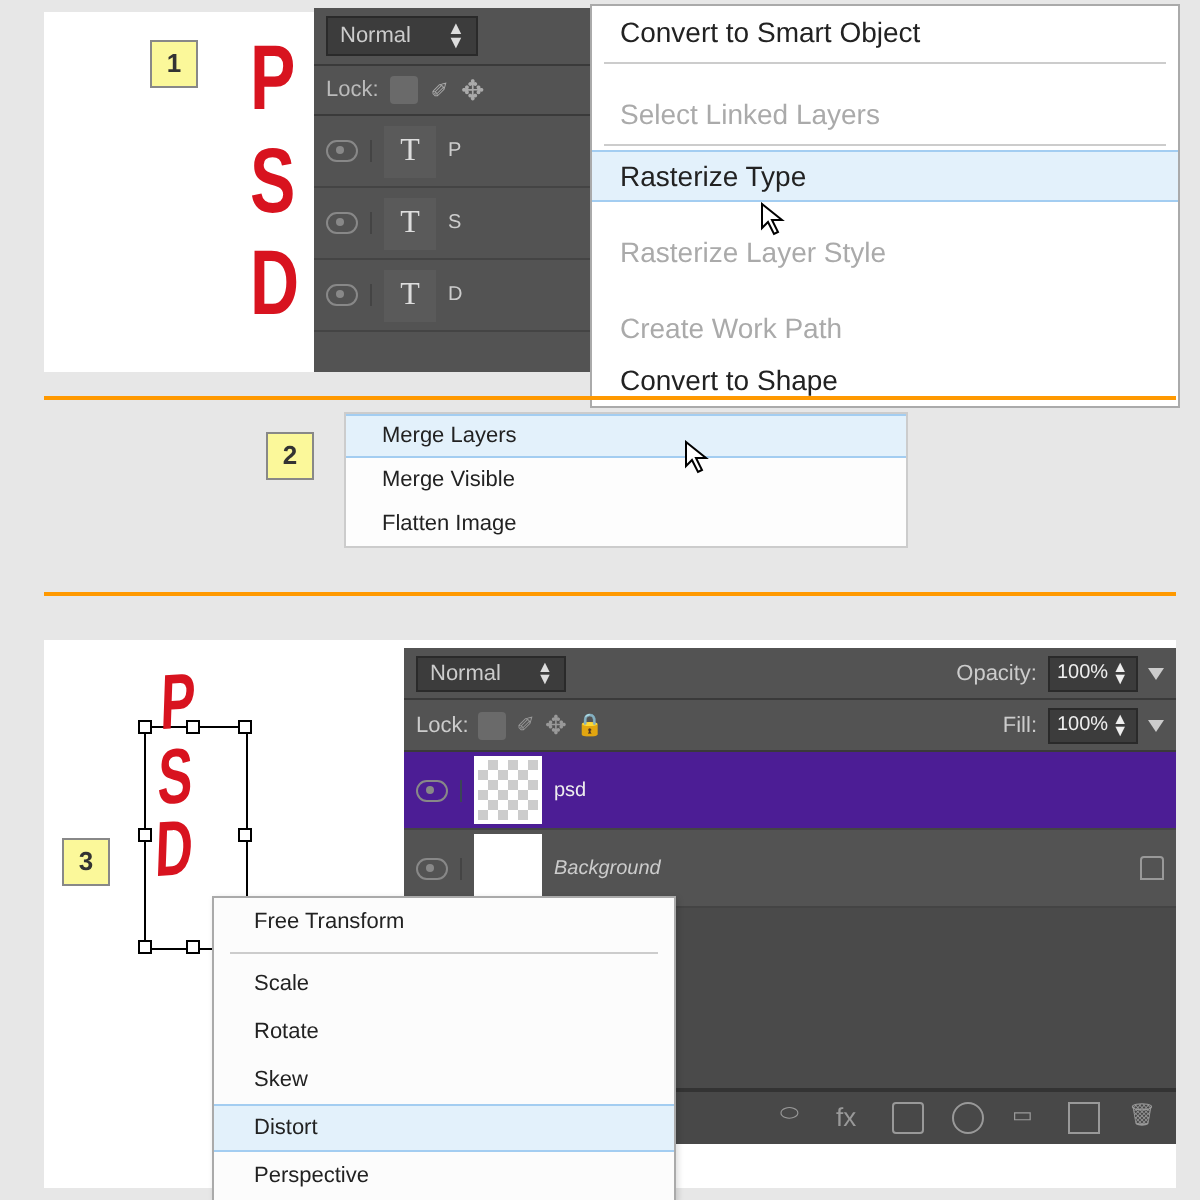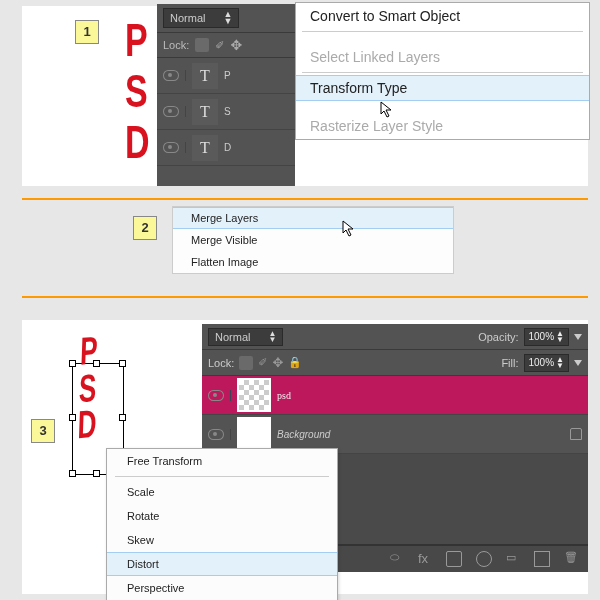--- a/index.html
+++ b/index.html
@@ -31,21 +31,21 @@
 .menu2 .mi { padding:5px 18px; font-size:11px; color:#222;}
 .menu2 .mi.hl { background:#e3f1fb; border-top:1px solid #a3cdf1; border-bottom:1px solid #a3cdf1; padding-top:4px; padding-bottom:4px;}
 
 .panel3 { position:absolute; background:#535353; }
 .p3-row { display:flex; align-items:center; height:25px; border-bottom:1px solid #3a3a3a; padding:0 6px; gap:5px;}
 .p3-lbl { color:#ccc; font-size:11px;}
 .spin { background:#3c3c3c; color:#eee; font-size:10px; padding:2px 4px; border:1px solid #2a2a2a; display:inline-flex; align-items:center; gap:2px;}
 .spin .a{font-size:8px; line-height:6px;}
 .tri{width:0;height:0;border-left:4px solid transparent;border-right:4px solid transparent;border-top:6px solid #ccc;}
 .layer3 { display:flex; align-items:center; height:38px; border-bottom:1px solid #444;}
-.layer3.sel { background:#be185d;font-family:Liberation Serif, serif;}
+.layer3.sel { background:#4c1d95;}
 .thumb3 { width:30px; height:30px; border:2px solid #fff; margin:0 6px; background:#fff;}
 .chk { background-image:linear-gradient(45deg,#ccc 25%,transparent 25%,transparent 75%,#ccc 75%),linear-gradient(45deg,#ccc 25%,#fff 25%,#fff 75%,#ccc 75%);background-size:10px 10px;background-position:0 0,5px 5px;}
 .locksm{width:10px;height:10px;border:1px solid #999;border-radius:2px 2px 0 0;margin-left:auto;margin-right:6px;}
 .p3-foot { display:flex; justify-content:flex-end; gap:14px; padding:5px 10px; background:#484848; border-top:1px solid #333;}
 .fi{width:14px;height:14px;}
 .menu3 { position:absolute; background:#fcfcfc; border:1px solid #aaa; box-shadow:1px 1px 3px rgba(0,0,0,0.15);}
 .menu3 .mi { padding:6px 20px; font-size:11px; color:#222;}
 .menu3 .mi.hl { background:#e3f1fb; border-top:1px solid #a3cdf1; border-bottom:1px solid #a3cdf1; padding-top:5px; padding-bottom:5px;}
 .menu3 .sep{height:1px;background:#ccc;margin:3px 8px;}
 .cursor{position:absolute;width:12px;height:16px;pointer-events:none;}
@@ -104,22 +104,24 @@
       <div class="layer-name">D</div>
     </div>
   </div>
 </div>
 
 <div class="menu1" style="position:absolute;left:295px;top:2px;width:293px;">
   <div class="mi">Convert to Smart Object</div>
   <div class="sep"></div>
   <div class="mi dis">Select Linked Layers</div>
   <div class="sep"></div>
-  <div class="mi hl">Transform Type</div>
+  <div class="mi hl">Rasterize Type</div>
   <div class="mi dis">Rasterize Layer Style</div>
+  <div class="mi dis">Create Work Path</div>
+  <div class="mi">Convert to Shape</div>
 </div>
 <div class="cursor" style="left:380px;top:101px;">
   <svg width="14" height="18">
       <path d="M1 1 L1 13 L4 10 L7 16 L9 15 L6 9 L11 9 Z" fill="#fff" stroke="#000" stroke-width="1"></path>
     </svg>
 </div>
 
 <div class="divider" style="top:198px;"></div>
 
 <div class="step" style="left:133px;top:216px;">2</div>

